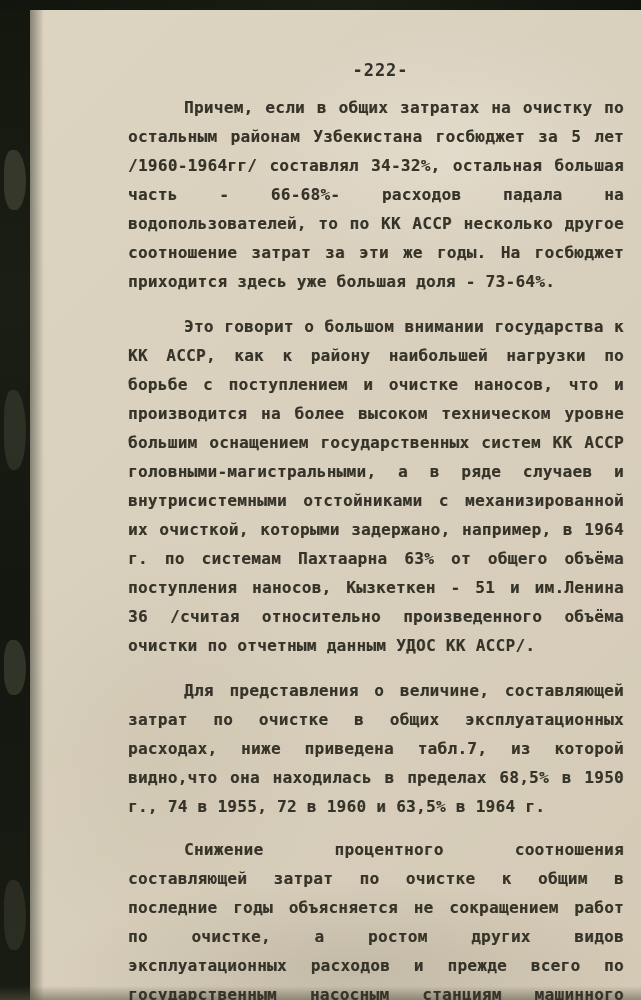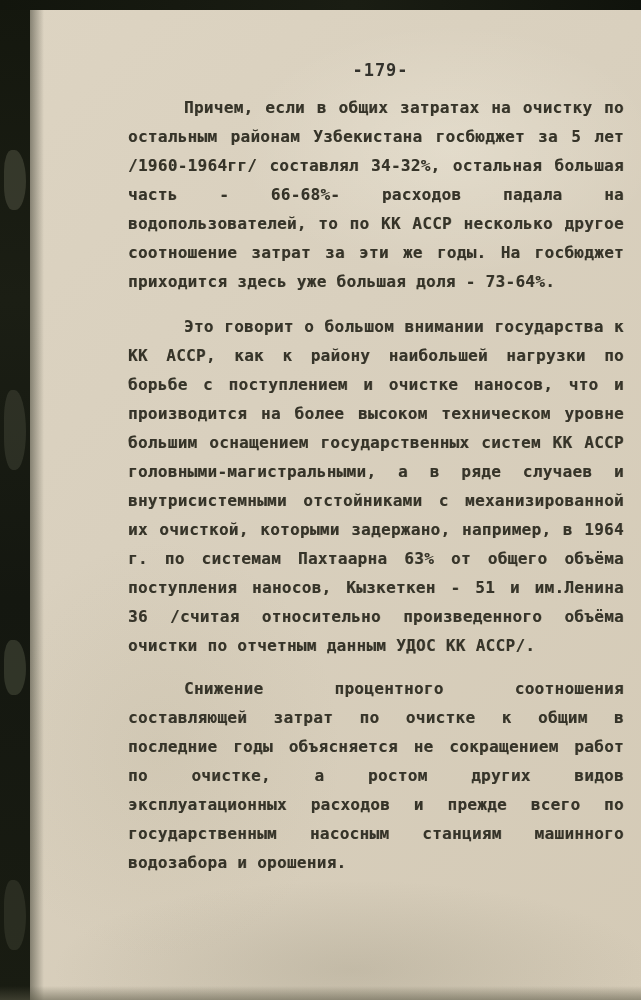--- a/index.html
+++ b/index.html
@@ -120,20 +120,21 @@
   <div class="edge-top"></div>
   <div class="edge-left">
     <div class="blotch b1"></div>
     <div class="blotch b2"></div>
     <div class="blotch b3"></div>
     <div class="blotch b4"></div>
   </div>
   <div class="edge-left-fade"></div>
   <div class="edge-bottom"></div>
 
-  <div class="page-number">-179-</div>
+  <div class="page-number">-222-</div>
 
   <div class="text-block">
     <p class="para">Причем, если в общих затратах на очистку по остальным районам Узбекистана госбюджет за 5 лет /1960-1964гг/ составлял 34-32%, остальная большая часть - 66-68%- расходов падала на водопользователей, то по КК АССР несколько другое соотношение затрат за эти же годы. На госбюджет приходится здесь уже большая доля - 73-64%.</p>
     <p class="para">Это говорит о большом внимании государства к КК АССР, как к району наибольшей нагрузки по борьбе с поступлением и очистке наносов, что и производится на более высоком техническом уровне большим оснащением государственных систем КК АССР головными-магистральными, а в ряде случаев и внутрисистемными отстойниками с механизированной их очисткой, которыми задержано, например, в 1964 г. по системам Пахтаарна 63% от общего объёма поступления наносов, Кызкеткен - 51 и им.Ленина 36 /считая относительно произведенного объёма очистки по отчетным данным УДОС КК АССР/.</p>
+    <p class="para">Для представления о величине, составляющей затрат по очистке в общих эксплуатационных расходах, ниже приведена табл.7, из которой видно,что она находилась в пределах 68,5% в 1950 г., 74 в 1955, 72 в 1960 и 63,5% в 1964 г.</p>
     <p class="para gap">Снижение процентного соотношения составляющей затрат по очистке к общим в последние годы объясняется не сокращением работ по очистке, а ростом других видов эксплуатационных расходов и прежде всего по государственным насосным станциям машинного водозабора и орошения.</p>
   </div>
 </div>
 
 </body></html>

